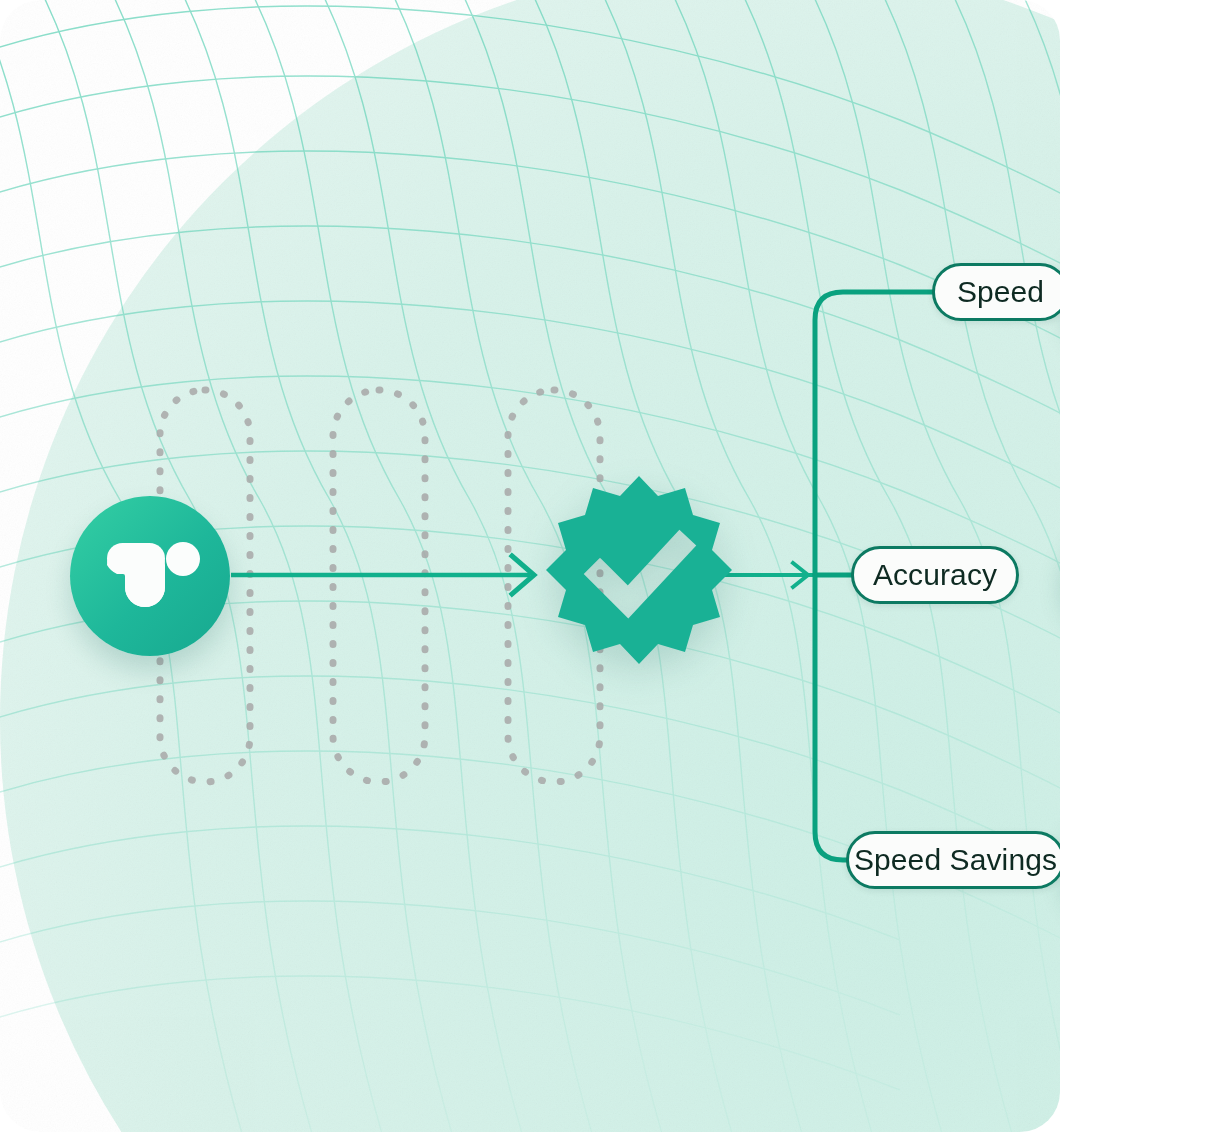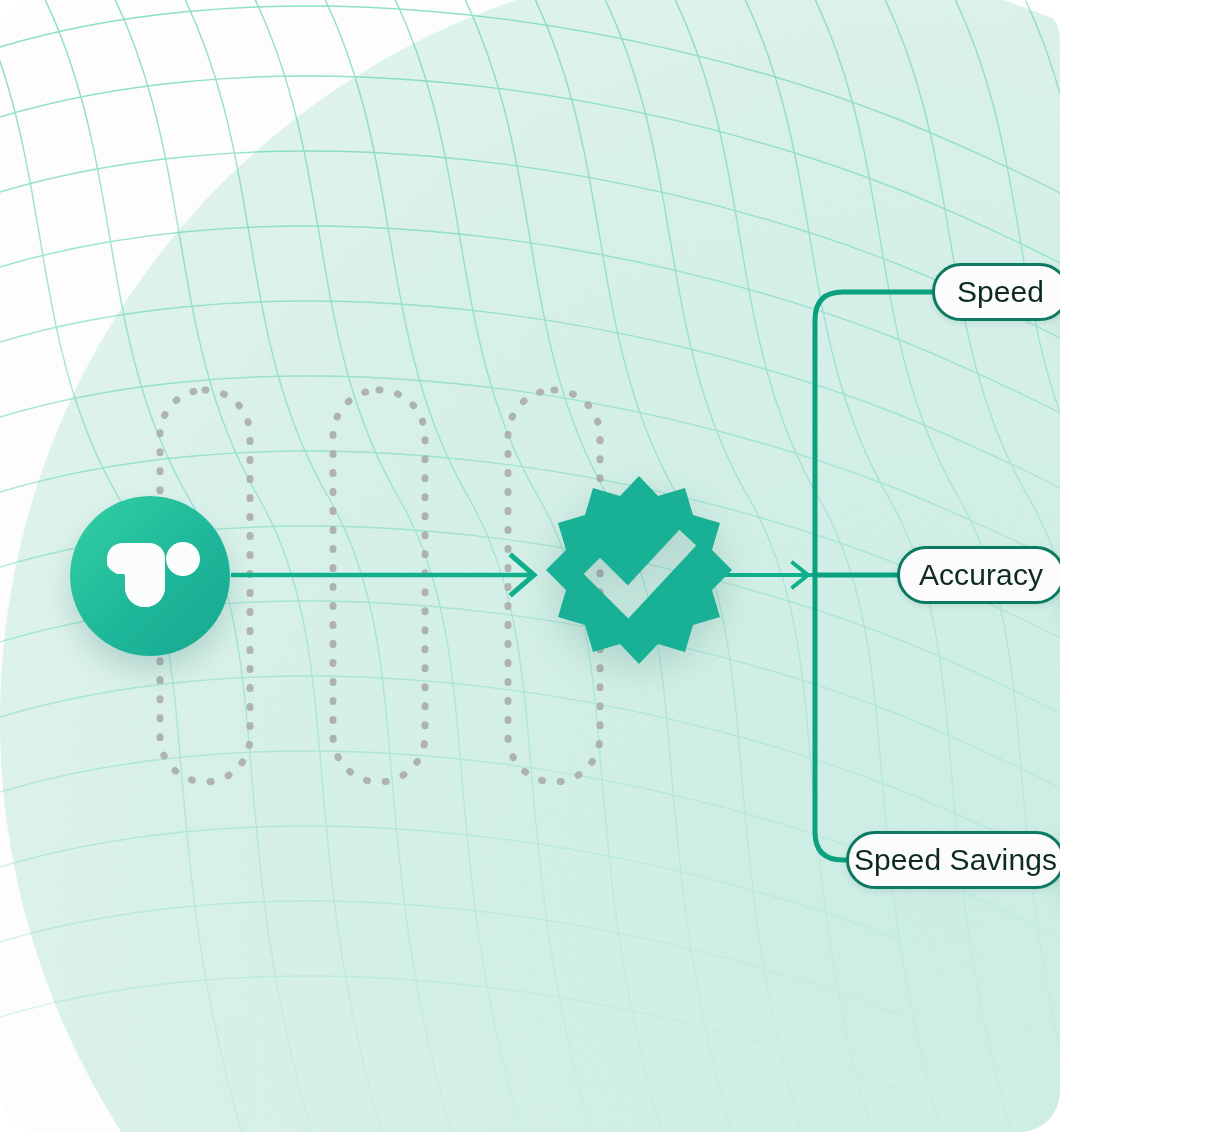--- a/index.html
+++ b/index.html
@@ -34,21 +34,21 @@
     box-shadow:0 2px 6px rgba(7,60,50,.10);
   }
   .pill span{
     font-size:30px;
     line-height:1;
     color:#0e2a22;
     letter-spacing:.1px;
     white-space:nowrap;
   }
   #pill-speed{left:932px;  top:263px; width:137px;}
-  #pill-accuracy{left:897px;top:546px; width:168px;}
+  #pill-accuracy{left:851px;top:546px; width:168px;}
   #pill-cost{left:846px;   top:831px; width:219px;}
 
   
   .icon-circle{
     position:absolute;
     width:113px;height:113px;
     border-radius:50%;
     background:#19b195;
     display:flex;align-items:center;justify-content:center;
     z-index:5;

